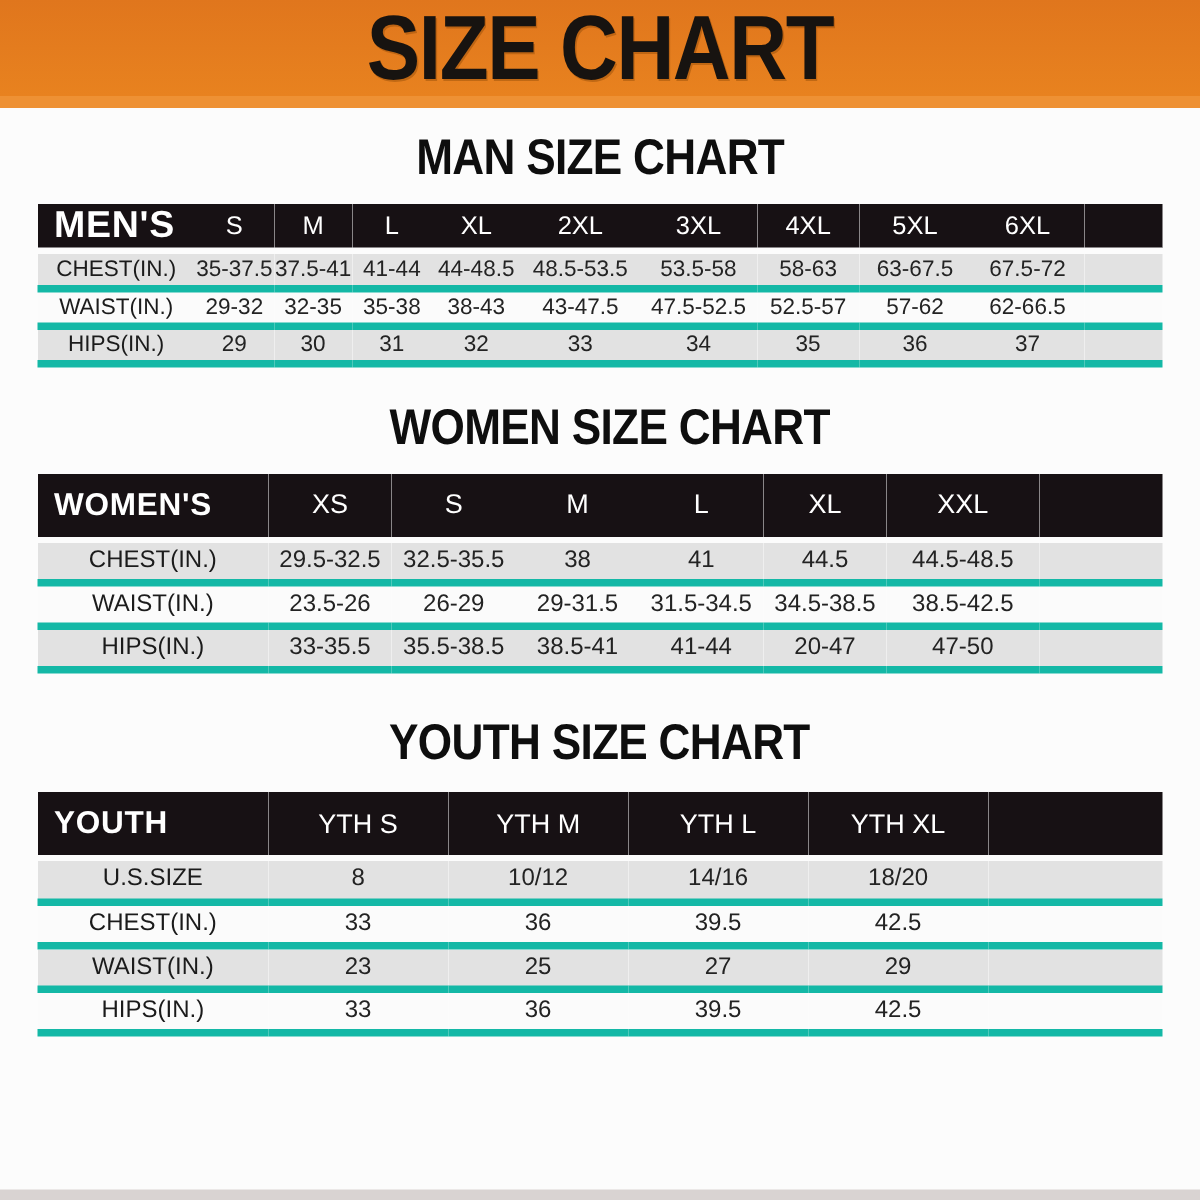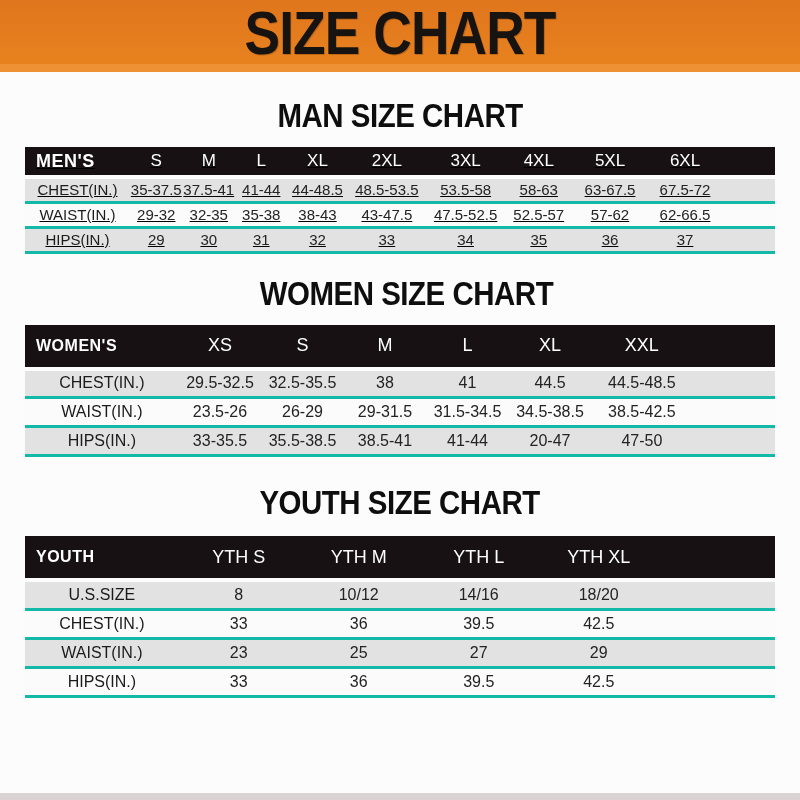--- a/index.html
+++ b/index.html
@@ -27,59 +27,59 @@
   }
   
   .chart-section h2 { margin: 0; text-align: center; }
   .section-heading-text {
     display: inline-block;
     font-size: 31px; font-weight: bold; color: #0e0e0e;
     letter-spacing: -0.5px;
     transform: scaleX(0.95) scaleY(1.08);
     white-space: nowrap;
   }
-  .sec-0 { margin-top: 26px; text-decoration: underline; }
+  .sec-0 { margin-top: 15px; }
   .sec-1 { margin-top: 22px; }
   .sec-2 { margin-top: 28px; }
   .sec-0 h2 { margin-bottom: 13px; }
   .sec-1 h2 { margin-bottom: 13px; padding-left: 12px; }
   .sec-2 h2 { margin-bottom: 15px; }
   
   .size-table {
     width: 750px; margin: 0 auto;
     border-collapse: collapse; table-layout: fixed;
   }
   .size-table thead tr { background: #171114; }
   .size-table thead tr { border-bottom: 4px solid #fcfcfc; }
   .size-table th {
     color: #ffffff; font-weight: normal; text-align: center;
     padding: 0; overflow: hidden; white-space: nowrap;
   }
   .size-table th.tbl-label {
     font-weight: bold; text-align: left; padding-left: 11px;
     letter-spacing: 0.5px;
   }
-  .size-table tbody tr { border-bottom: 3px solid #14b8a6; }
+  .size-table tbody tr { border-bottom: 5px solid #14b8a6; }
   .size-table td {
     text-align: center; color: #232323; padding: 0;
     overflow: hidden; white-space: nowrap;
   }
   td.row-label { color: #1b1b1b; }
   tr.row-gray  { background: #e2e2e2; }
   tr.row-white { background: #fbfbfb; }
   
   .sec-0 thead tr { height: 30px; }
   .sec-0 tbody tr { height: 25px; }
   .sec-0 th { font-size: 17px; }
-  .sec-0 th.tbl-label { font-size: 18px; }
+  .sec-0 th.tbl-label { font-size: 25px; }
   .sec-0 td { font-size: 15px; }
   .sec-1 thead tr, .sec-2 thead tr { height: 44px; }
   .sec-1 tbody tr, .sec-2 tbody tr { height: 29px; }
   .sec-1 th, .sec-2 th { font-size: 18px; }
-  .sec-1 th.tbl-label, .sec-2 th.tbl-label { font-size: 16px; }
+  .sec-1 th.tbl-label, .sec-2 th.tbl-label { font-size: 21px; }
   .sec-1 td, .sec-2 td { font-size: 16px; }
   
   .note { margin: 15px 0 0 30px; }
   .note-line {
     color: #a33029;
     font-size: 22px; letter-spacing: -0.6px; line-height: 31px;
     transform: scaleX(0.97); transform-origin: left center;
     white-space: nowrap;
   }
   .bottom-strip {

